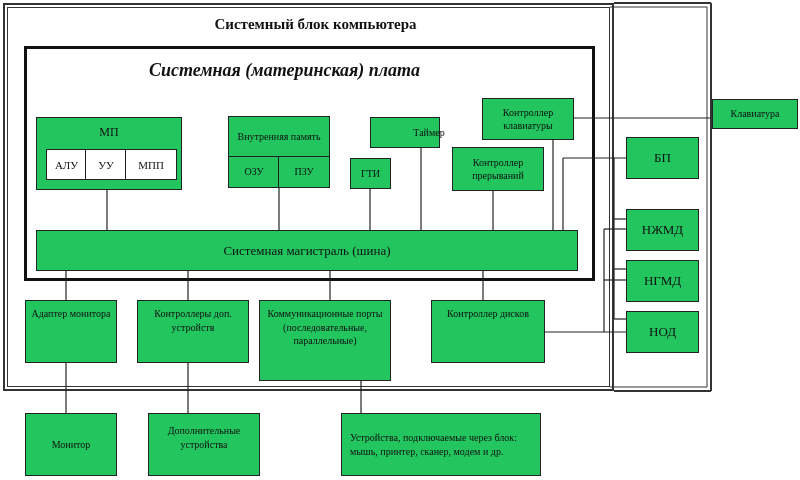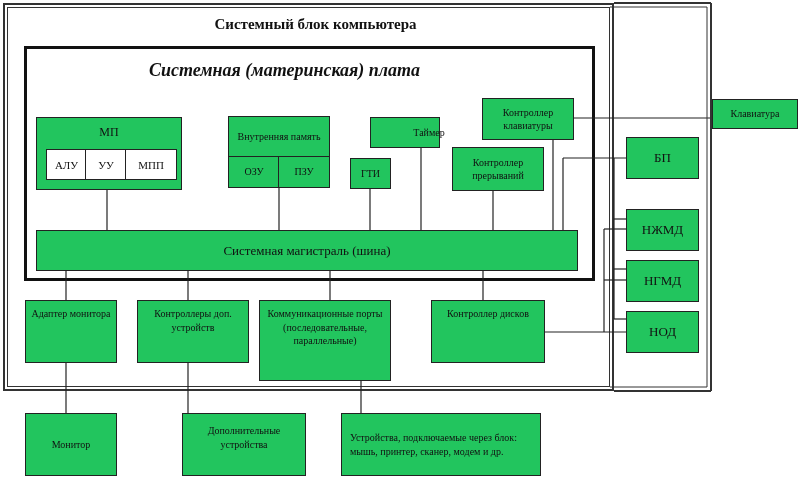--- a/index.html
+++ b/index.html
@@ -99,14 +99,14 @@
     <line x1="711" y1="3" x2="711" y2="391" stroke-width="2"></line>
     <line x1="614" y1="391" x2="711" y2="391" stroke-width="2"></line>
     <line x1="610" y1="7" x2="707" y2="7" stroke-width="1"></line>
     <line x1="707" y1="7" x2="707" y2="387" stroke-width="1"></line>
     <line x1="610" y1="387" x2="707" y2="387" stroke-width="1"></line>
   </g>
 </svg>
 
 <div class="box small" style="left:712px;top:99px;width:86px;height:30px;text-align:right;">Клавиатура</div>
 <div class="box small" style="left:25px;top:413px;width:92px;height:63px;">Монитор</div>
-<div class="box top small" style="left:182px;top:413px;width:124px;height:63px;padding-top:10px;">Дополнительные устройства</div>
+<div class="box top small" style="left:148px;top:413px;width:112px;height:63px;padding-top:10px;">Дополнительные устройства</div>
 <div class="box small" style="left:341px;top:413px;width:200px;height:63px;justify-content:flex-start;text-align:left;padding:0 8px;">Устройства, подключаемые через блок: мышь, принтер, сканер, модем и др.</div>
 
 </body></html>

